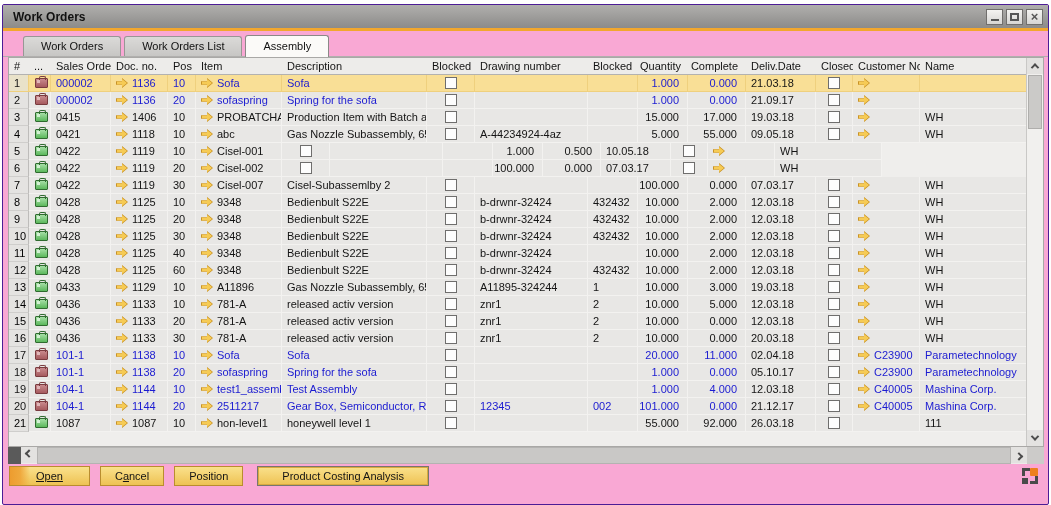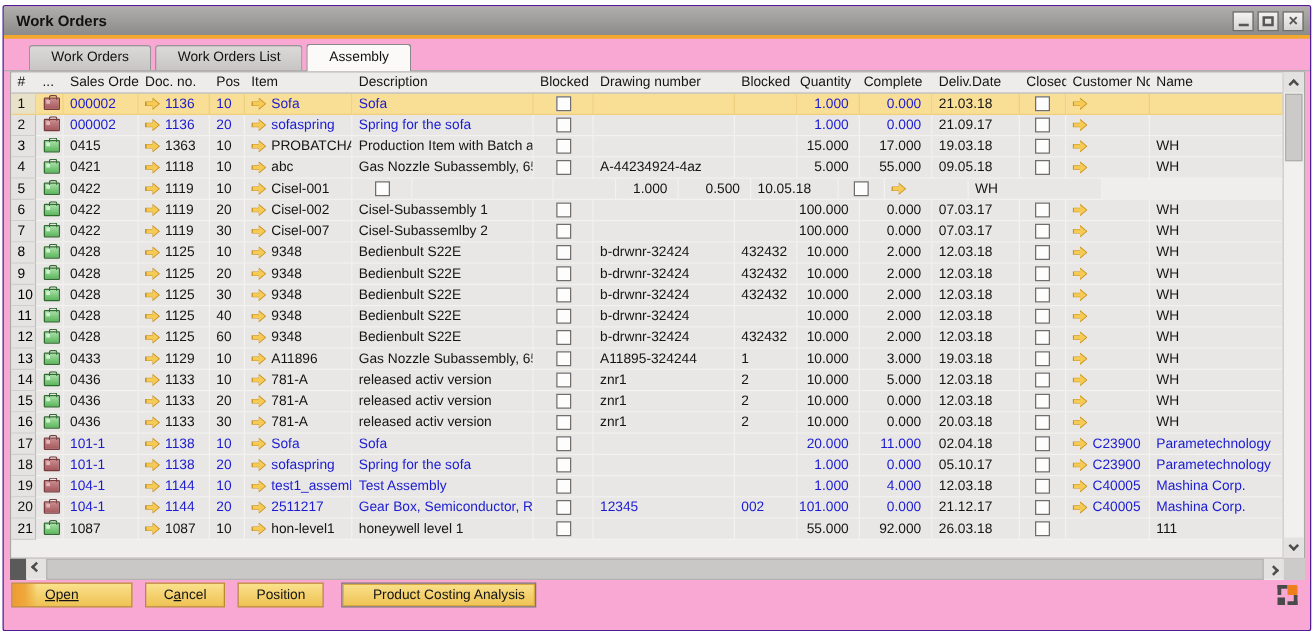--- a/index.html
+++ b/index.html
@@ -89,23 +89,23 @@
   .htrack { flex:1; background:#DCDBD9; position:relative; }
   .hthumb { position:absolute; left:0; top:0; height:17px; width:100%; background:#C9C8C6; border:1px solid #B4B3B1; }
   .hcorner { width:17px; height:17px; background:#CCCBC9; flex:none; }
 
   
   .footer { position:absolute; left:6px; top:461px; height:20px; display:flex; gap:10px; }
   .btn { height:20px; padding:0 14px; border:1px solid #B98D2F;
          background:linear-gradient(#FAE18C,#EEC253); font-size:11px; line-height:18px;
          color:#141414; text-align:center; cursor:default; white-space:nowrap; }
   .btn.default { background:linear-gradient(90deg,#ED9C2F 0px,#EFA83C 10px,rgba(0,0,0,0) 20px),
-                 linear-gradient(#FAE18C,#EEC253); padding-left:26px; padding-right:42px;text-decoration:underline; }
+                 linear-gradient(#FAE18C,#EEC253); padding-left:26px; padding-right:26px;text-decoration:underline; }
   .btn.outer { border:1px solid #77766F; box-shadow:inset 0 0 0 1px #D9A93F; margin-left:4px;
-               padding-left:24px; padding-right:8px; }
+               padding-left:24px; padding-right:24px; }
   .btn .accel { text-decoration:underline; }
 
   
   .grip { position:absolute; right:10px; top:463px; width:16px; height:16px; }
   .grip .tl { position:absolute; left:0; top:0; width:8px; height:8px; border-left:3px solid #4A4A4A; border-top:3px solid #4A4A4A; }
   .grip .tr { position:absolute; right:0; top:0; width:8px; height:8px; background:#EE7F1D; border-radius:1px; }
   .grip .bl { position:absolute; left:0; bottom:0; width:6px; height:6px; background:#4A4A4A; }
   .grip .br { position:absolute; right:0; bottom:0; width:8px; height:8px; border-right:3px solid #4A4A4A; border-bottom:3px solid #4A4A4A; }
 </style>
 </head>
@@ -223,21 +223,21 @@
     <div class="cell c15"></div>
   </div>
           <div class="row">
     <div class="cell c0 num-col">3</div>
     <div class="cell c1">
               <span class="order-icon green"></span>
             </div>
     <div class="cell c2">0415</div>
     <div class="cell c3">
               <span class="link-arrow"></span>
-              <span>1363</span>
+              <span>1406</span>
             </div>
     <div class="cell c4">10</div>
     <div class="cell c5">
               <span class="link-arrow"></span>
               <span>PROBATCHA</span>
             </div>
     <div class="cell c6">Production Item with Batch aut</div>
     <div class="cell c7 center">
               <span class="checkbox"></span>
             </div>
@@ -328,21 +328,20 @@
     <div class="cell c2">0422</div>
     <div class="cell c3">
               <span class="link-arrow"></span>
               <span>1119</span>
             </div>
     <div class="cell c4">20</div>
     <div class="cell c5">
               <span class="link-arrow"></span>
               <span>Cisel-002</span>
             </div>
-    <div class="cell c6">Cisel-Subassembly 1</div>
     <div class="cell c7 center">
               <span class="checkbox"></span>
             </div>
     <div class="cell c8"></div>
     <div class="cell c9"></div>
     <div class="cell c10 r">100.000</div>
     <div class="cell c11 r">0.000</div>
     <div class="cell c12 date">07.03.17</div>
     <div class="cell c13 center">
               <span class="checkbox"></span>

